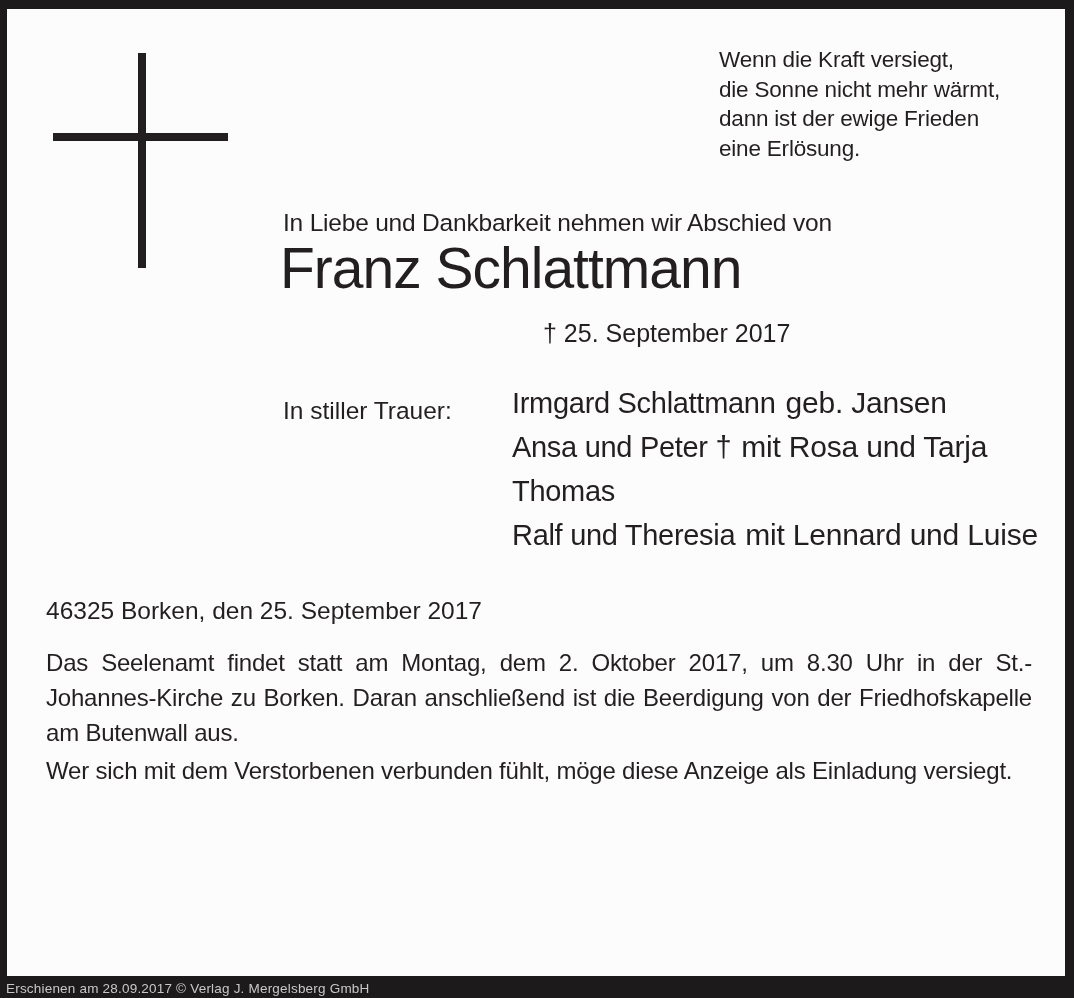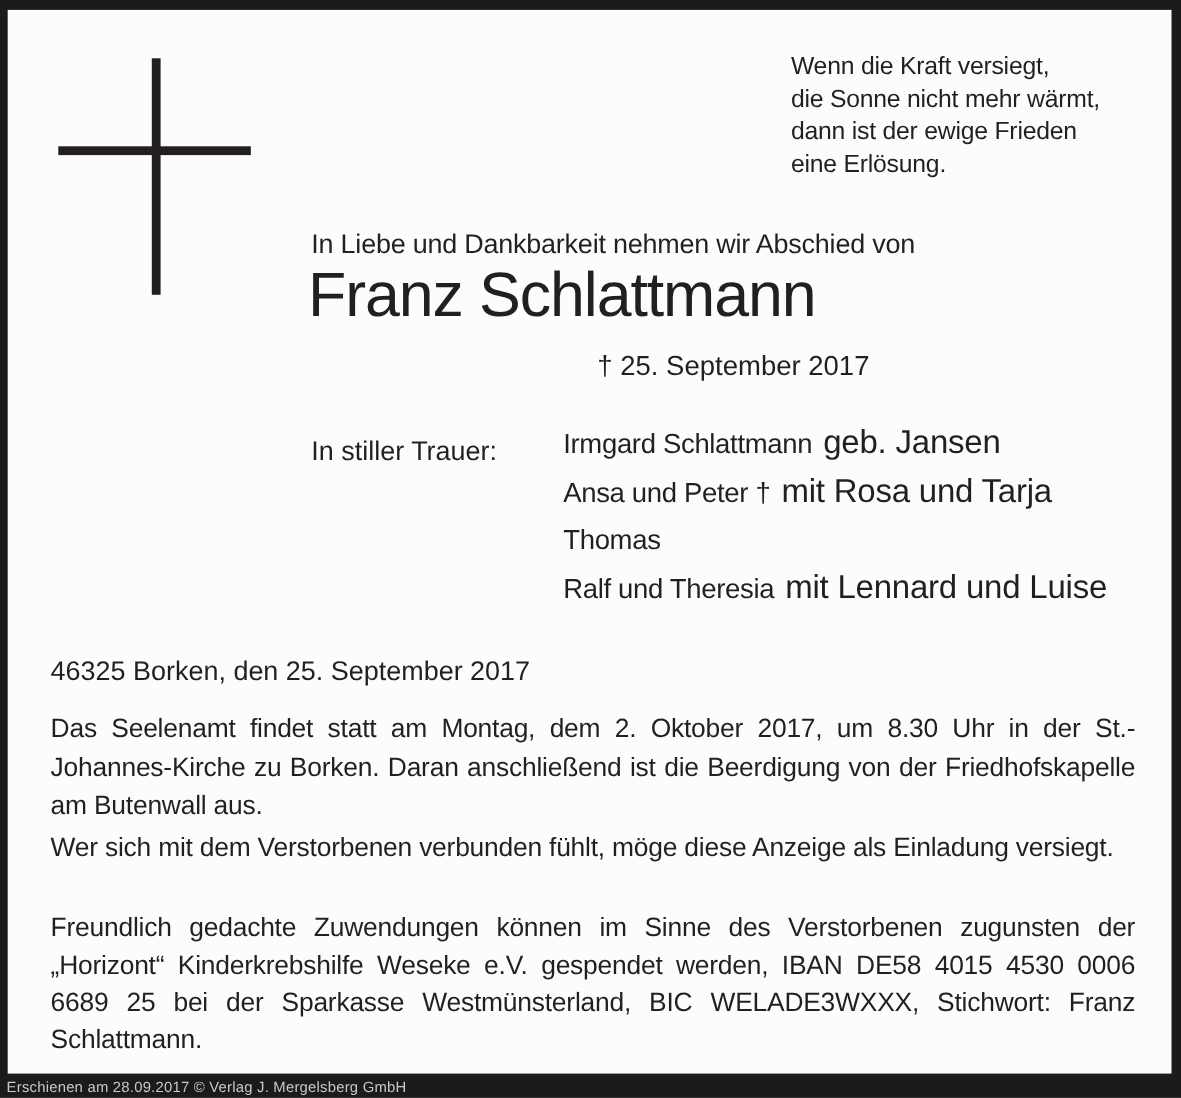--- a/index.html
+++ b/index.html
@@ -35,21 +35,21 @@
     position: absolute; left: 273px; top: 228px; margin: 0;
     font-size: 57px; font-weight: normal; line-height: 1.1; letter-spacing: -1px;
     white-space: nowrap;
   }
   .birth-date { position: absolute; left: 276px; top: 310px; font-size: 25px; white-space: nowrap; }
   .death-date { position: absolute; left: 536px; top: 310px; font-size: 25px; white-space: nowrap; }
 
   .trauer-label { position: absolute; left: 276px; top: 388px; font-size: 24.5px; white-space: nowrap; }
   .mourners { position: absolute; left: 505px; top: 372px; }
   .mourner { height: 44px; line-height: 44px; white-space: nowrap; }
-  .m-main { font-size: 25px; letter-spacing: -0.3px; }
+  .m-main { font-size: 29px; letter-spacing: -0.3px; }
   .m-sub  { font-size: 30px; margin-left: 10px; letter-spacing: -0.2px; }
 
   .place-date { position: absolute; left: 39px; top: 588px; font-size: 24.5px; white-space: nowrap; }
 
   .body {
     position: absolute; left: 39px; width: 986px; margin: 0;
     font-size: 24px; line-height: 35px; letter-spacing: -0.2px;
     text-align: justify;
   }
   .p1 { top: 636px; }
@@ -101,18 +101,17 @@
       </div>
       <div class="mourner">
         <span class="m-main">Ralf und Theresia</span><span class="m-sub">mit Lennard und Luise</span>
       </div>
     </div>
 
     <div class="place-date">46325 Borken, den 25. September 2017</div>
 
     <p class="body p1">Das Seelenamt findet statt am Montag, dem 2. Oktober 2017, um 8.30 Uhr in der St.-Johannes-Kirche zu Borken. Daran anschließend ist die Beerdigung von der Friedhofskapelle am Butenwall aus.</p>
     <p class="body p2">Wer sich mit dem Verstorbenen verbunden fühlt, möge diese Anzeige als Einladung versiegt.</p>
-    <p class="body p3">Freundlich gedachte Zuwendungen können im Sinne des Verstorbenen zugunsten der „Horizont“ Kinderkrebshilfe Weseke e.V. gespendet werden, IBAN DE58 4015 4530 0006 6689 25 bei der Sparkasse Westmünsterland, BIC WELADE3WXXX, Stichwort: Franz Schlattmann.</p>
 
   </div>
 
   <div class="footer-bar-text">Erschienen am 28.09.2017 © Verlag J. Mergelsberg GmbH</div>
 </div>
 
 </body></html>

